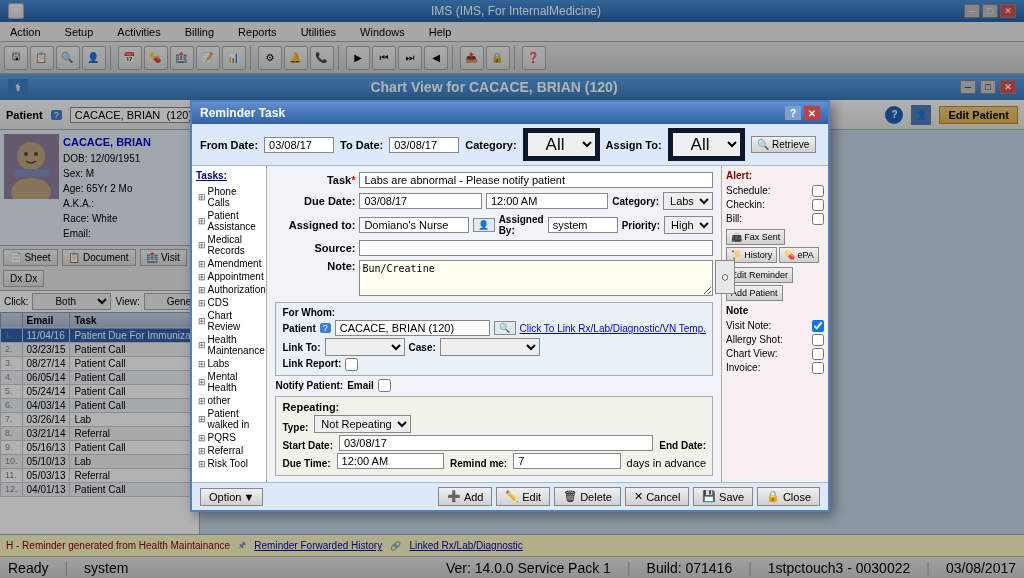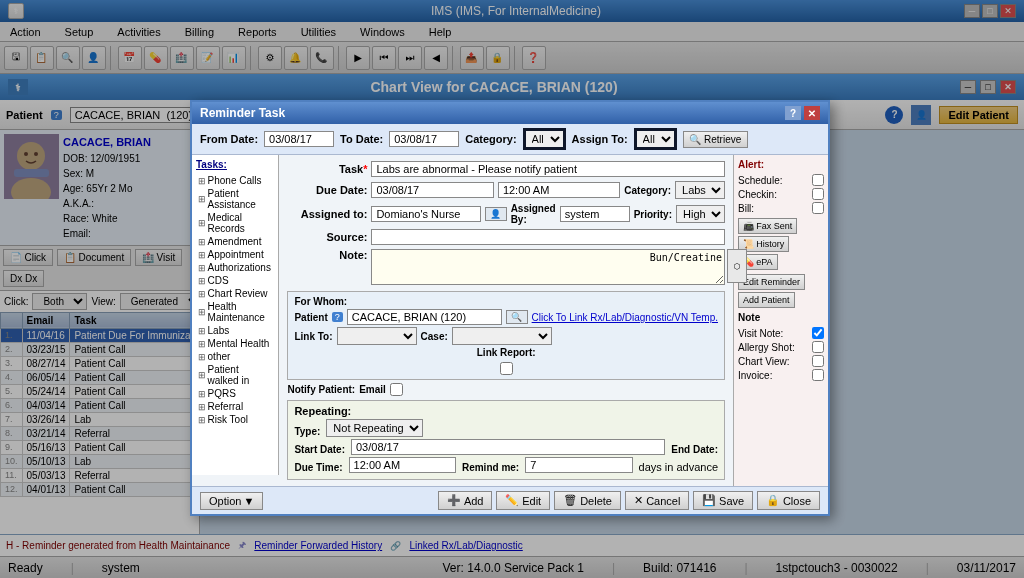--- a/index.html
+++ b/index.html
@@ -34,90 +34,90 @@
     .left-panel { width: 200px; background: white; border-right: 1px solid #aaa; display: flex; flex-direction: column; }
     .patient-info { background: #e8f0f8; border-bottom: 1px solid #aaa; padding: 4px; display: flex; gap: 4px; }
     .patient-photo { width: 55px; height: 65px; background: #8090a0; display: flex; align-items: center; justify-content: center; overflow: hidden; }
     .patient-details { font-size: 10px; line-height: 1.5; }
     .patient-details .name { font-weight: bold; color: #0000cc; font-size: 11px; }
     
     
     .list-toolbar { background: #e8e8e8; border-bottom: 1px solid #aaa; padding: 3px; display: flex; gap: 4px; align-items: center; flex-wrap: wrap; }
     .btn-tab { background: linear-gradient(to bottom, #f5f5f5, #ddd); border: 1px solid #aaa; padding: 2px 6px; cursor: pointer; font-size: 10px; display: flex; align-items: center; gap: 2px; }
     .list-controls { display: flex; align-items: center; gap: 4px; padding: 2px 4px; font-size: 10px; }
-    .select-small { font-size: 10px; border: 1px solid #aaa; padding: 1px 6px; }
+    .select-small { font-size: 10px; border: 1px solid #aaa; padding: 1px 18px; }
     
     .data-table { width: 100%; border-collapse: collapse; font-size: 10px; }
     .data-table th { background: linear-gradient(to bottom, #c8d8e8, #aabcd8); border: 1px solid #88a0b8; padding: 2px 4px; text-align: left; }
     .data-table td { border: 1px solid #ccc; padding: 1px 4px; white-space: nowrap; overflow: hidden; }
     .data-table tr:nth-child(even) { background: #f0f4f8; }
     .data-table tr.selected { background: #3060b0 !important; color: white; }
     .row-num { color: #888; font-size: 9px; }
     
     
     .modal-overlay { position: fixed; top: 0; left: 0; width: 100%; height: 100%; background: rgba(0,0,0,0.3); z-index: 100; display: flex; align-items: center; justify-content: center; }
     
     
     .dialog { background: #f0f4f8; border: 2px solid #5080c0; box-shadow: 4px 4px 12px rgba(0,0,0,0.4); width: 640px; position: absolute; top: 100px; left: 190px; }
     .dialog-header { background: linear-gradient(to bottom, #6090d0, #3060a8); color: white; height: 22px; display: flex; align-items: center; justify-content: space-between; padding: 0 8px; font-size: 12px; font-weight: bold; }
     .dialog-close { background: #c04040; color: white; border: none; width: 16px; height: 14px; cursor: pointer; font-size: 10px; display: flex; align-items: center; justify-content: center; }
     .dialog-help { background: #80a0d0; color: white; border: none; width: 16px; height: 14px; cursor: pointer; font-size: 10px; display: flex; align-items: center; justify-content: center; }
     
     .dialog-filter { background: #dde8f8; border-bottom: 1px solid #aab8d0; padding: 4px 8px; display: flex; align-items: center; gap: 6px; font-size: 11px; }
     .dialog-filter label { font-weight: bold; }
     .date-input { border: 1px solid #888; padding: 1px 4px; font-size: 11px; width: 70px; }
-    .select-med { border: 3px solid #0f172a; padding: 1px 2px; font-size: 11px; }
+    .select-med { border: 5px solid #0f172a; padding: 1px 14px; font-size: 17px; }
     .retrieve-btn-small { background: linear-gradient(to bottom, #f0f0f0, #d0d0d0); border: 1px solid #888; padding: 2px 6px; font-size: 10px; cursor: pointer; display: flex; align-items: center; gap: 2px; }
     
     .dialog-body { display: flex; gap: 0; }
     
     
     .tasks-panel { width: 175px; background: white; border-right: 1px solid #aaa; padding: 4px; font-size: 10px; overflow-y: auto; max-height: 320px; }
     .tasks-panel .tasks-title { font-weight: bold; text-decoration: underline; margin-bottom: 4px; color: #000080; }
     .tree-item { padding: 1px 2px; cursor: pointer; display: flex; align-items: center; gap: 2px; }
     .tree-item .expand { color: #606060; font-size: 9px; }
     .tree-item .item-text { }
     
     
     .task-form { flex: 1; padding: 6px 8px; font-size: 11px; }
     .form-row { display: flex; align-items: center; gap: 4px; margin-bottom: 4px; }
     .form-label { font-weight: bold; min-width: 80px; text-align: right; font-size: 11px; }
     .form-label.required::after { content: '*'; color: red; }
     .form-input { border: 1px solid #888; padding: 1px 4px; font-size: 11px; flex: 1; background: white; }
     .form-select { border: 1px solid #888; padding: 1px 2px; font-size: 11px; }
     .inline-label { font-size: 10px; font-weight: bold; }
-    .note-area { border: 1px solid #888; width: 100%; height: 36px; font-size: 10px; padding: 2px; background: #fffef0; text-align: right; }
+    .note-area { border: 1px solid #888; width: 100%; height: 36px; font-size: 10px; padding: 2px; background: #fffef0; }
     
     
     .alert-panel { width: 155px; background: #f8f0f0; border-left: 1px solid #aaa; padding: 4px; font-size: 10px; }
     .alert-title { font-weight: bold; color: #800000; margin-bottom: 4px; }
-    .alert-row { display: flex; align-items: center; gap: 4px; margin-bottom: 2px; }
+    .alert-row { display: flex; align-items: flex-start; gap: 16px; margin-bottom: 2px; }
     .alert-label { min-width: 70px; }
     .alert-checkbox { width: 12px; height: 12px; }
     .fax-btn, .history-btn, .epa-btn { background: linear-gradient(to bottom, #f0f0f0, #d0d0d0); border: 1px solid #888; padding: 2px 4px; font-size: 9px; cursor: pointer; display: flex; align-items: center; gap: 2px; }
     .alert-buttons { display: flex; gap: 2px; flex-wrap: wrap; margin-bottom: 4px; }
     .edit-rem-btn, .add-rem-btn { background: linear-gradient(to bottom, #f0f0f0, #d0d0d0); border: 1px solid #888; padding: 2px 4px; font-size: 9px; cursor: pointer; }
     .note-label { font-size: 10px; font-weight: bold; }
     .note-section { margin-top: 4px; }
     
     
     .dialog-footer { background: #dde8f8; border-top: 1px solid #aab8d0; padding: 4px 8px; display: flex; align-items: center; justify-content: space-between; }
     .option-btn { background: linear-gradient(to bottom, #f0f0f0, #d0d0d0); border: 1px solid #888; padding: 2px 8px; font-size: 11px; cursor: pointer; display: flex; align-items: center; gap: 2px; }
     .action-buttons { display: flex; gap: 4px; }
     .act-btn { background: linear-gradient(to bottom, #f0f0f0, #d0d0d0); border: 1px solid #888; padding: 2px 8px; font-size: 11px; cursor: pointer; display: flex; align-items: center; gap: 3px; }
     .act-btn.cancel { }
     .act-btn.save { }
     .act-btn.close-btn { }
     
     
-    .status-bar { background: linear-gradient(to bottom, #e8e8e8, #d0d0d0); border-top: 1px solid #aaa; height: 22px; display: flex; align-items: center; padding: 0 8px; font-size: 12px; gap: 28px; }
+    .status-bar { background: linear-gradient(to bottom, #e8e8e8, #d0d0d0); border-top: 1px solid #aaa; height: 22px; display: flex; align-items: center; padding: 0 8px; font-size: 14px; gap: 16px; }
     .status-sep { color: #aaa; }
     
     
-    .bottom-bar { background: #ffffff; border-top: 1px solid #88a8c8; height: 22px; display: flex; align-items: center; padding: 0 6px; font-size: 10px; gap: 8px; }
+    .bottom-bar { background: #fef9c3; border-top: 1px solid #88a8c8; height: 22px; display: flex; align-items: center; padding: 0 6px; font-size: 10px; gap: 8px; }
     .bottom-link { color: #0000cc; text-decoration: underline; cursor: pointer; }
     
     .right-panels { flex: 1; display: flex; flex-direction: column; overflow: hidden; }
     
     .table-container { overflow-y: auto; flex: 1; }
     
     .for-whom-box { background: #e8f0f8; border: 1px solid #aaa; padding: 4px 6px; margin-top: 2px; font-size: 10px; }
     .for-whom-title { font-weight: bold; margin-bottom: 2px; }
     .patient-link-row { display: flex; align-items: center; gap: 4px; }
     .patient-link { color: #0000cc; text-decoration: underline; cursor: pointer; font-size: 10px; }
@@ -234,21 +234,21 @@
         <div>Age: 65Yr 2 Mo</div>
         <div>A.K.A.:</div>
         <div>Race: White</div>
         <div>Email:</div>
       </div>
     </div>
 
     <div class="list-toolbar">
       <button class="btn-tab">
         <span>📄</span>
-        <span>Click</span>
+        <span>Sheet</span>
       </button>
       <button class="btn-tab">
         <span>📋</span>
         <span>Document</span>
       </button>
       <button class="btn-tab">
         <span>🏥</span>
         <span>Visit</span>
       </button>
       <button class="btn-tab">
@@ -361,21 +361,21 @@
   <span>Ready</span>
   <span class="status-sep">|</span>
   <span>system</span>
   <span class="status-sep" style="flex:1;"></span>
   <span>Ver: 14.0.0 Service Pack 1</span>
   <span class="status-sep">|</span>
   <span>Build: 071416</span>
   <span class="status-sep">|</span>
   <span>1stpctouch3 - 0030022</span>
   <span class="status-sep">|</span>
-  <span>03/11/2017</span>
+  <span>03/08/2017</span>
 </div>
 
 <div class="modal-overlay">
   <div class="dialog">
 
     <div class="dialog-header">
       <span>Reminder Task</span>
       <div style="display:flex; gap:3px; align-items:center;">
         <div class="dialog-help">?</div>
         <div class="dialog-close">✕</div>
@@ -523,21 +523,21 @@
             <input type="text" class="form-input" style="width: 140px;" value="CACACE, BRIAN (120)">
             <button style="border:1px solid #888; background:#e0e8f0; font-size:9px; padding:1px 4px; cursor:pointer;">🔍</button>
             <span class="patient-link">Click To Link Rx/Lab/Diagnostic/VN Temp.</span>
           </div>
           <div class="link-to-row">
             <span class="inline-label">Link To:</span>
             <select class="form-select" style="width:80px;"><option></option></select>
             <span class="inline-label">Case:</span>
             <select class="form-select" style="width:100px;"><option></option></select>
           </div>
-          <div style="display:flex; align-items:center; gap:4px; margin-top:2px;flex-direction:column;">
+          <div style="display:flex; align-items:flex-start; gap:4px; margin-top:2px;">
             <span class="inline-label">Link Report:</span>
             <input type="checkbox" style="">
           </div>
         </div>
 
         <div class="notify-row">
           <span class="inline-label">Notify Patient:</span>
           <span class="inline-label">Email</span>
           <input type="checkbox" style="">
         </div>

